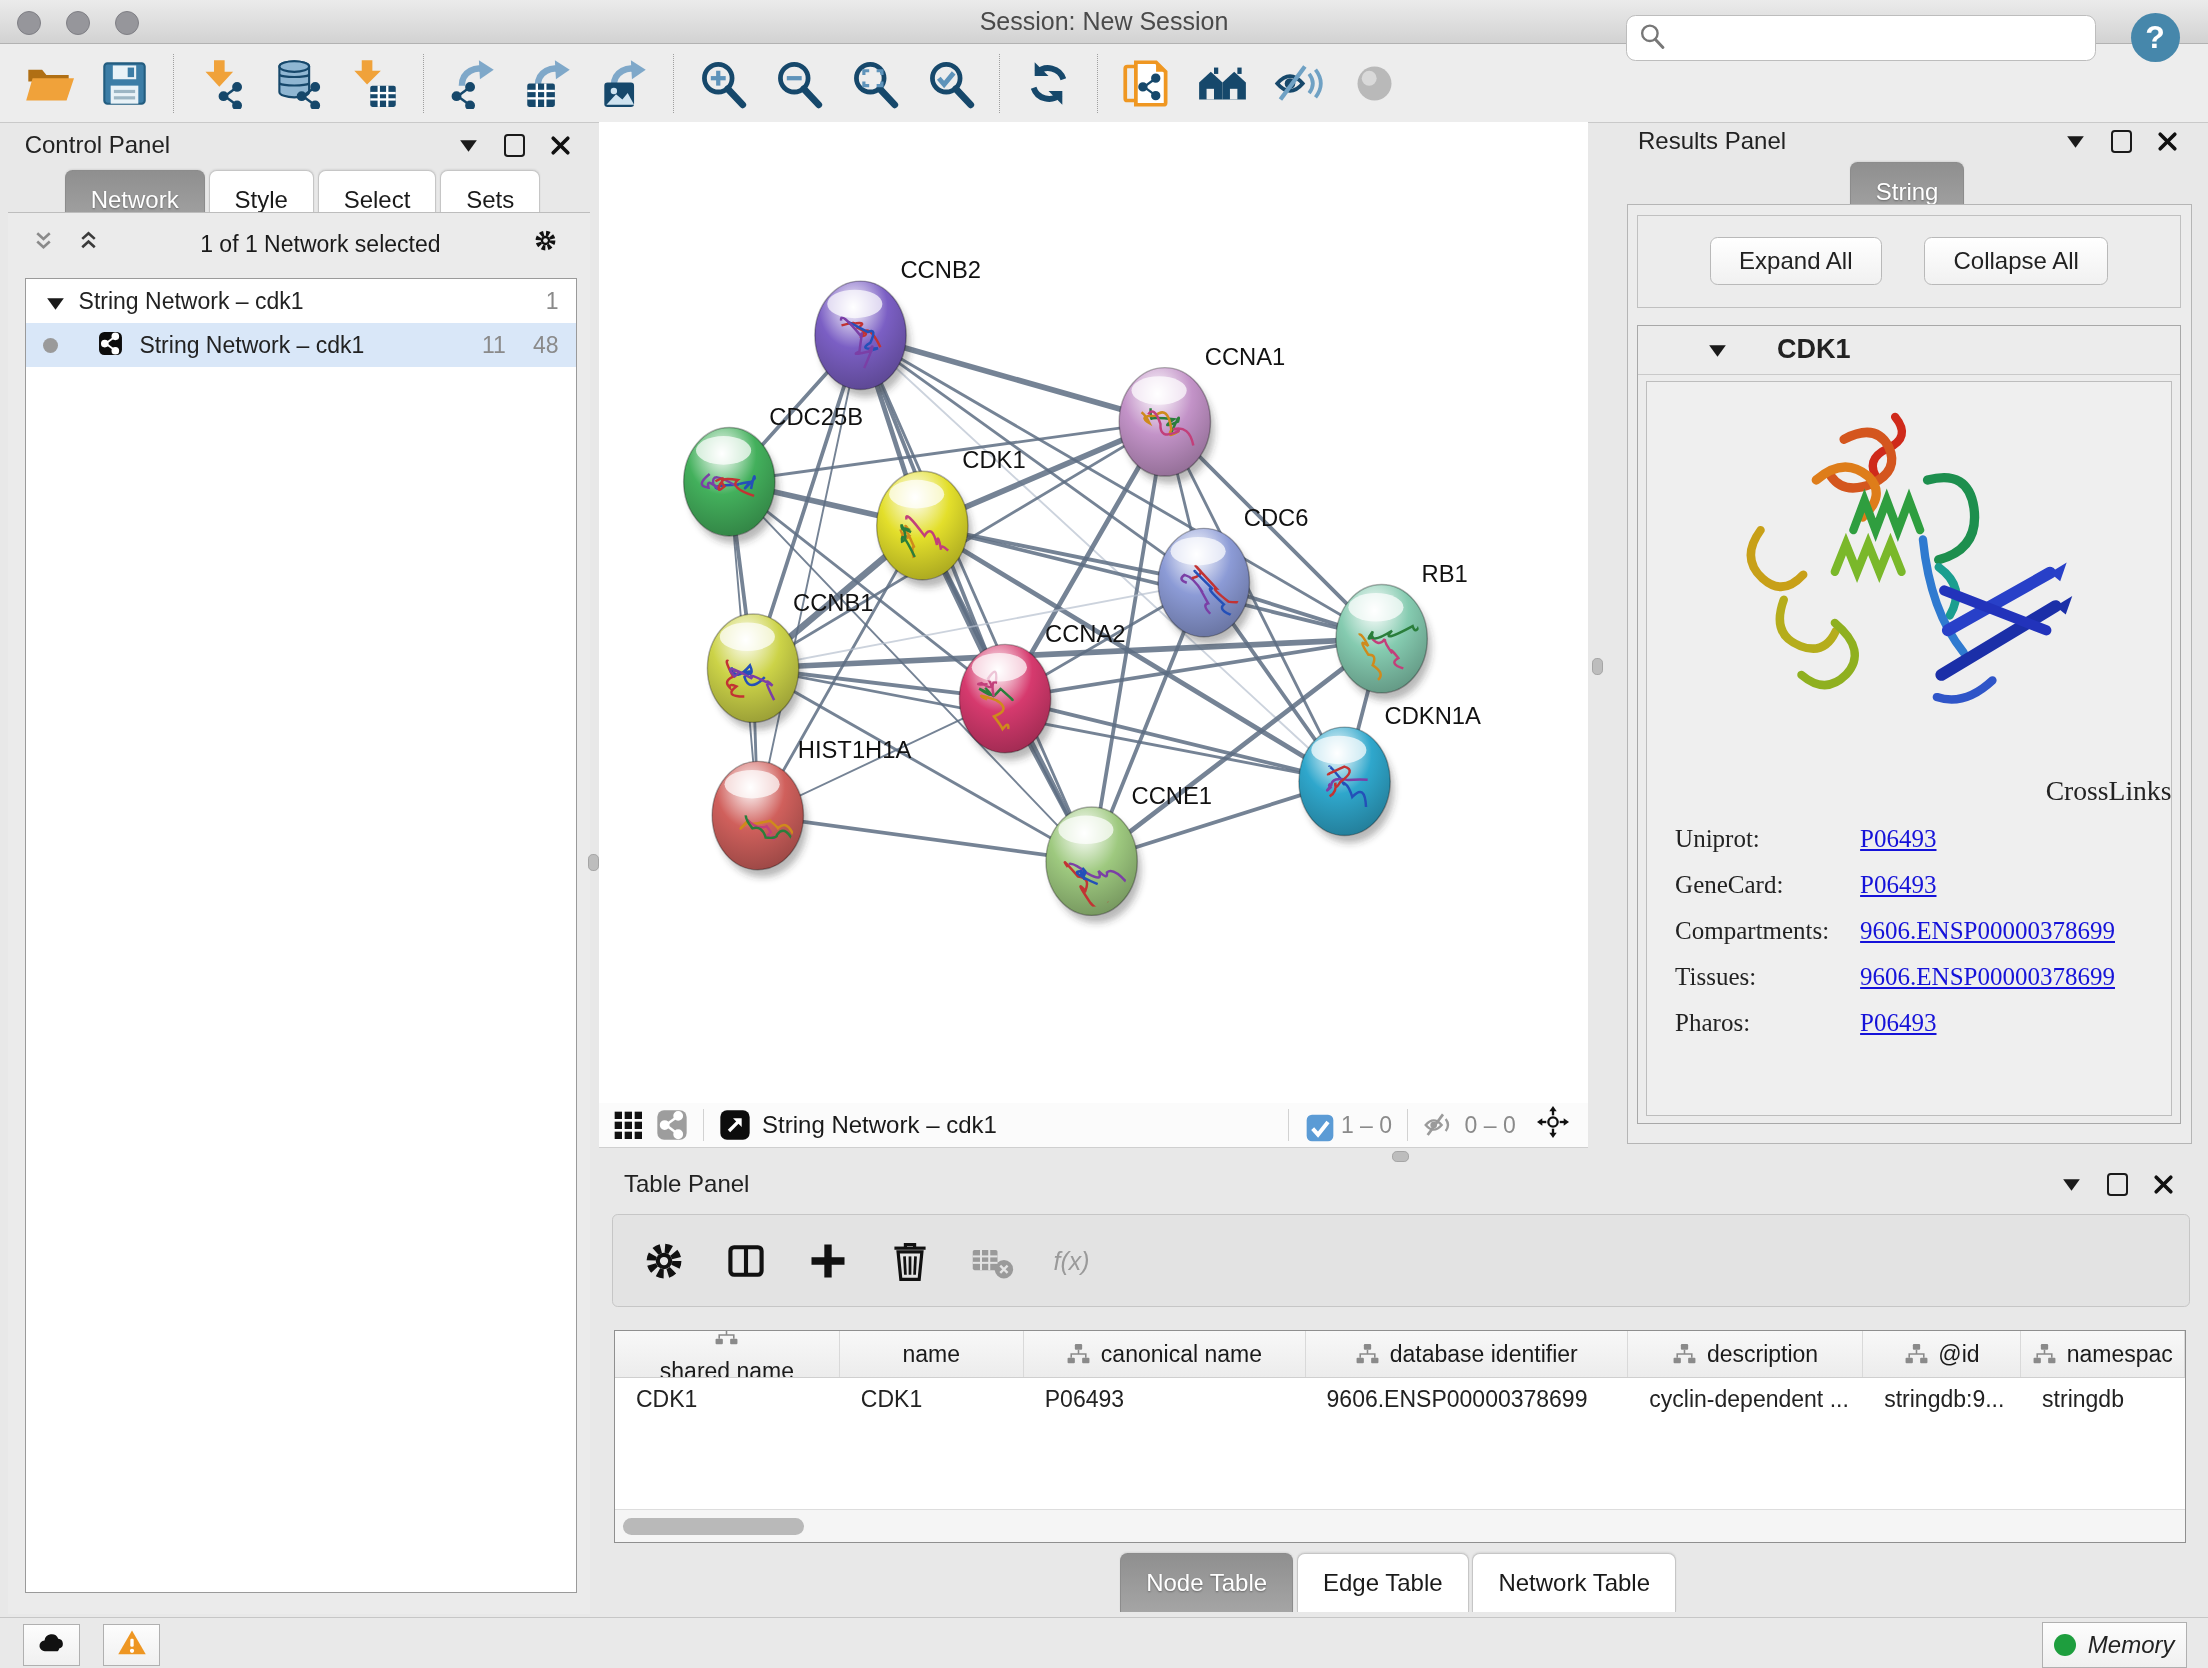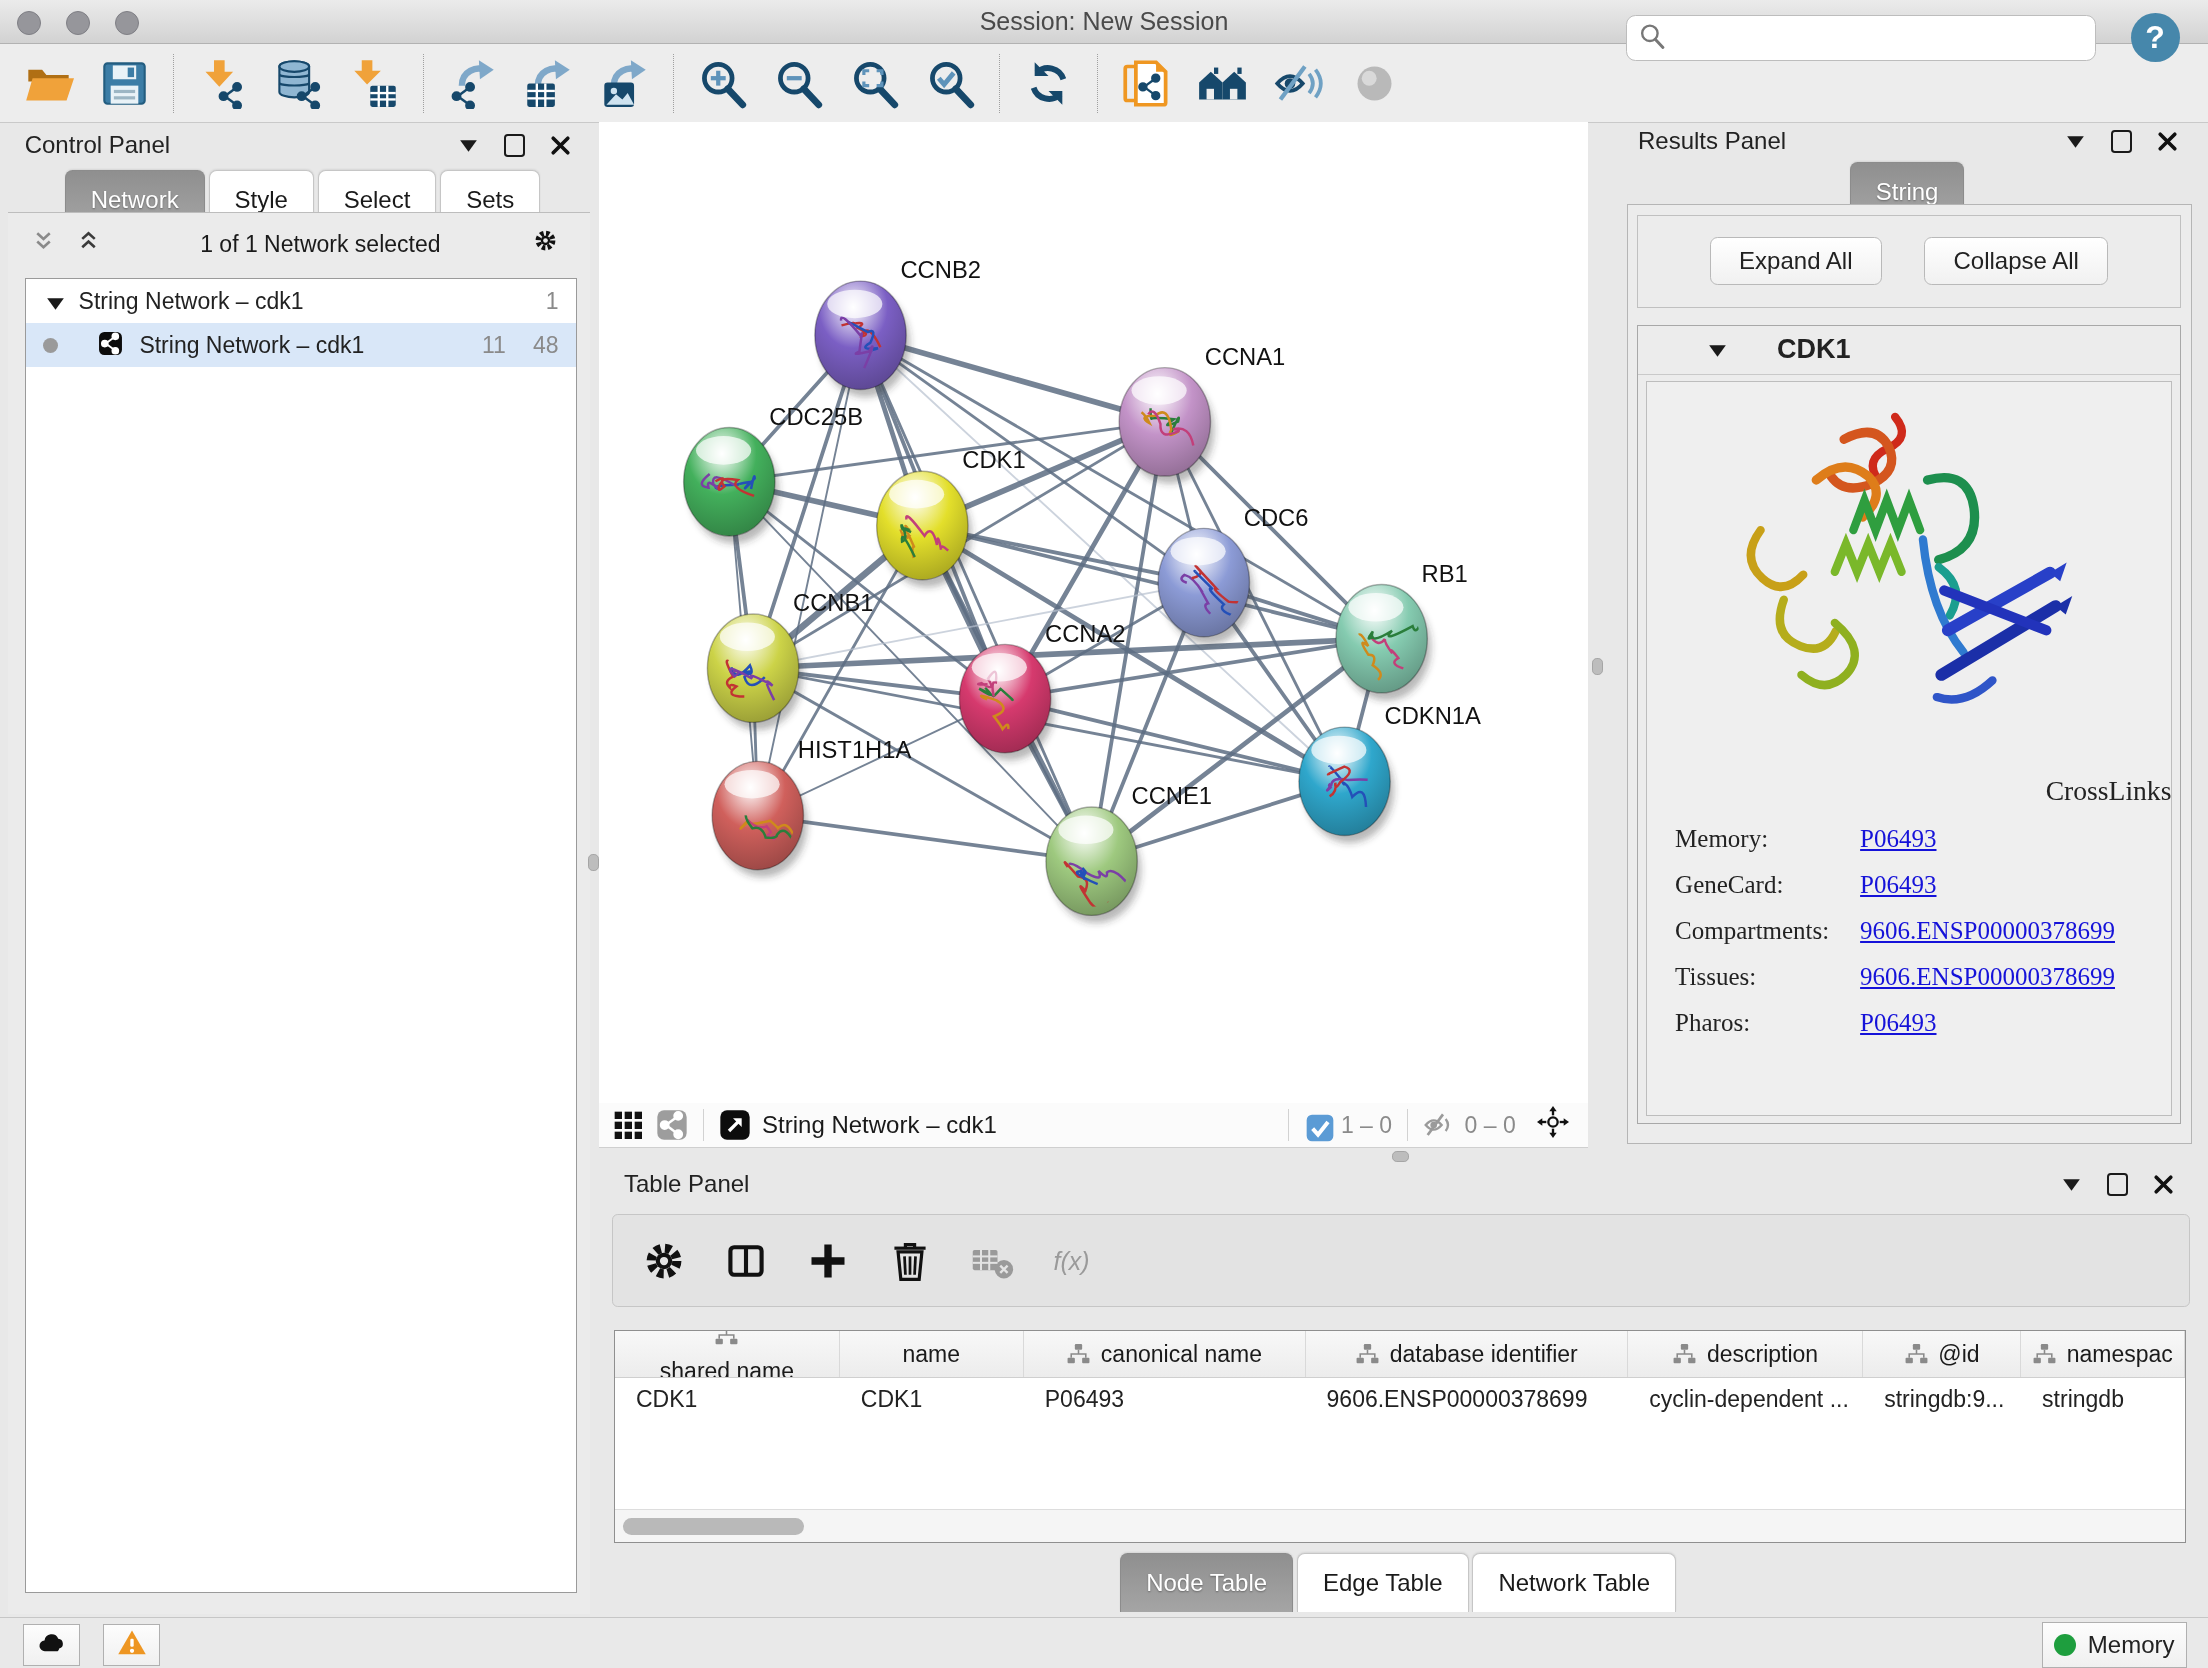--- a/index.html
+++ b/index.html
@@ -73,21 +73,21 @@
   .tbl-head{display:flex;height:46px;background:linear-gradient(#f8f8f8,#ececec);border-bottom:1px solid #cfcfcf;flex:none;}
   .th{display:flex;align-items:center;justify-content:center;gap:9.5px;font-size:23px;color:#1a1a1a;border-right:1px solid #d9d9d9;box-sizing:border-box;overflow:hidden;white-space:nowrap;}
   .th svg{width:25px;height:25px;flex:none;}
   .tbl-row{display:flex;height:43px;flex:none;}
   .td{font-size:23px;line-height:43px;padding-left:21px;box-sizing:border-box;overflow:hidden;white-space:nowrap;}
   .tbl-fill{flex:1;}
   .tbl-scroll{height:32px;flex:none;background:#f5f5f5;border-top:1px solid #ddd;display:flex;align-items:center;padding-left:7.6px;}
   .thumb{width:181px;height:17px;background:#b9b9b9;border-radius:8.6px;cursor:pointer;}
   .tp-tabs{position:absolute;left:0;right:0;top:388px;text-align:center;}
   
-  .statusbar{left:0;top:1617px;width:2208px;height:51px;background:#e9e9e9;border-top:1px solid #c6c6c6;}
+  .statusbar{left:0;top:1617px;width:2208px;height:51px;background:#e9e9e9;border-top:1px solid #c6c6c6;font-style:italic;}
   .sq-btn{position:absolute;top:5.7px;width:55px;height:40px;background:linear-gradient(#fdfdfd,#f0f0f0);border:1.9px solid #b0b0b0;display:flex;align-items:center;justify-content:center;cursor:pointer;}
   .sq-btn svg{width:30px;height:30px;}
   .membtn{position:absolute;right:21px;top:3.8px;width:143px;height:44px;background:linear-gradient(#fdfdfd,#f0f0f0);border:1.9px solid #b0b0b0;display:flex;align-items:center;justify-content:center;gap:11.4px;font-size:24px;cursor:pointer;}
   .memdot{width:22px;height:22px;border-radius:50%;background:#1e9e3e;}
   svg text{font-family:"Liberation Sans","DejaVu Sans",sans-serif;}
 </style>
 </head>
 <body>
 
 <div class="titlebar abs">
@@ -727,21 +727,21 @@
               <path d="M250 330 q30 10 60 -18" stroke="#2f55c8" stroke-width="9"></path>
             </g>
             <path d="M372 196l18 -11 -7 20z" fill="#2840c8"></path>
             <path d="M378 232l18 -11 -7 20z" fill="#1b2fa8"></path>
           </svg>
         </div>
         <div class="xl">
           <div class="xl-title">CrossLinks</div>
           <div id="xl-rows">
               <div class="xl-row">
-                <span>Memory:</span>
+                <span>Uniprot:</span>
                 <a>P06493</a>
               </div>
               <div class="xl-row">
                 <span>GeneCard:</span>
                 <a>P06493</a>
               </div>
               <div class="xl-row">
                 <span>Compartments:</span>
                 <a>9606.ENSP00000378699</a>
               </div>

